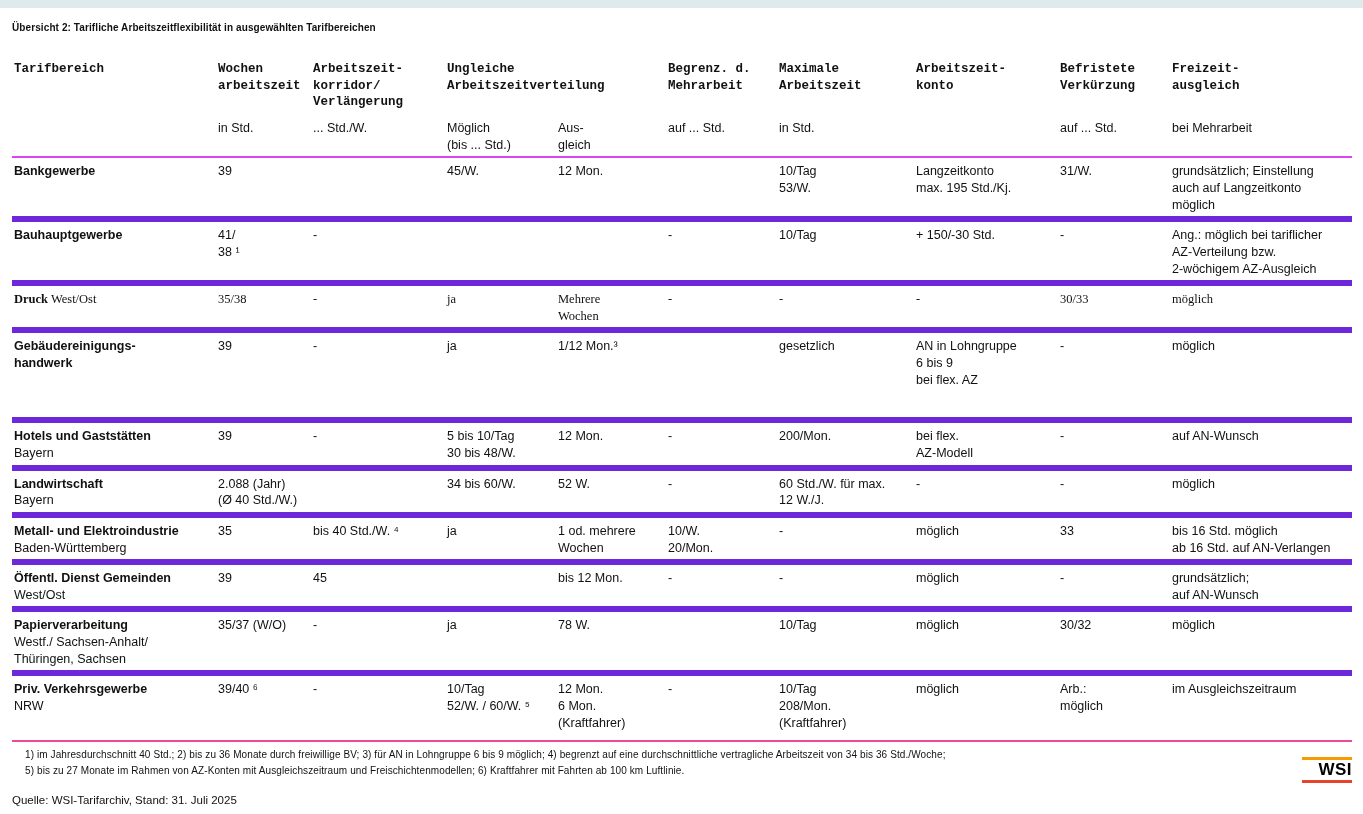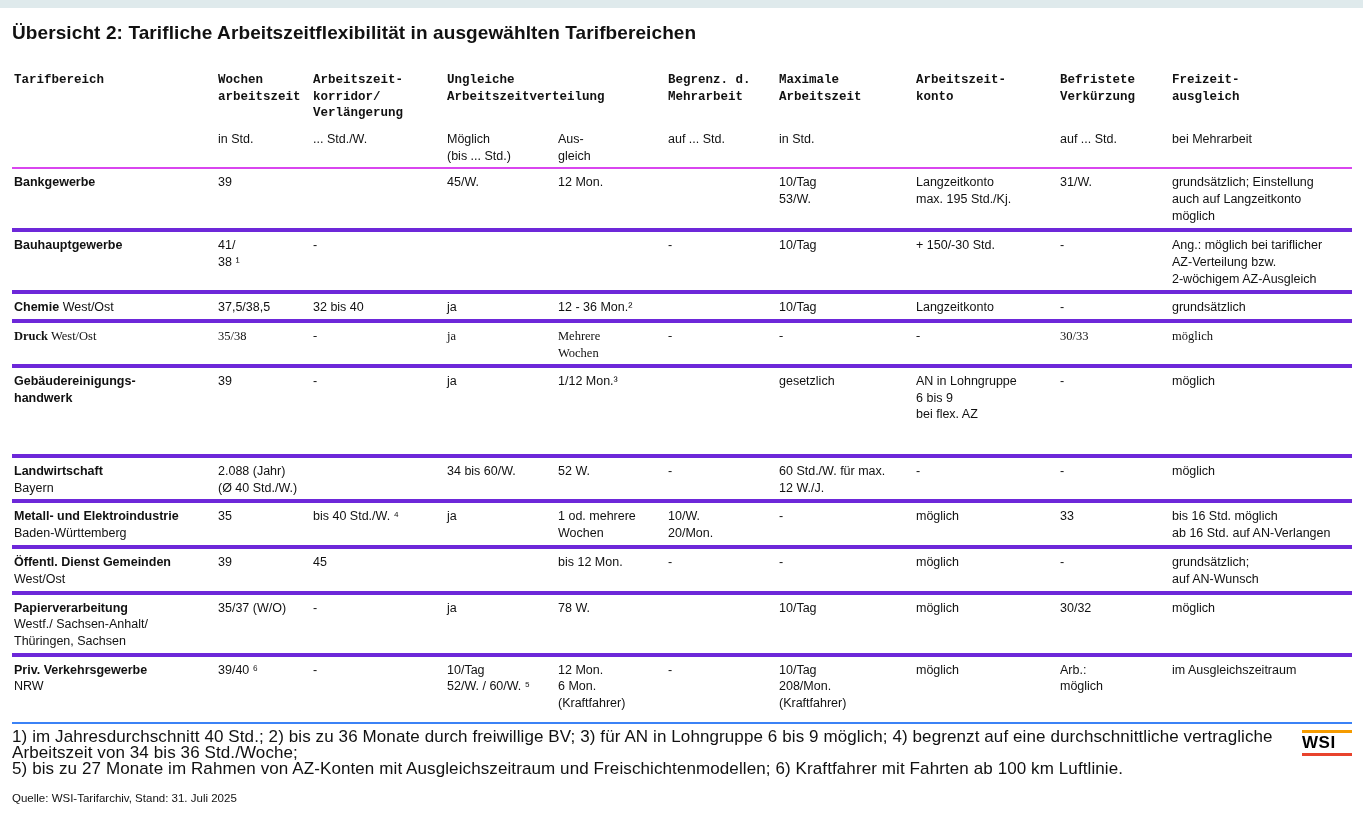--- a/index.html
+++ b/index.html
@@ -12,21 +12,21 @@
     overflow: hidden;
   }
   .topbar {
     width: 100%; height: 8px; background: #dfeaec;
   }
   .page {
     padding: 8px 11px 0 12px;
     width: 1363px;
   }
   .doc-title {
-    font-size: 19px;
+    font-size: 10px;
     font-weight: bold;
     margin-top: 6px;
     margin-bottom: 0;
     letter-spacing: 0.1px;
   }
   table.main {
     border-collapse: collapse;
     table-layout: fixed;
     width: 1340px;
     margin-top: 22px;
@@ -37,44 +37,45 @@
     font-size: 12.5px;
     line-height: 1.33;
     white-space: pre-line;
     padding: 5px 8px 3px 2px;
     overflow: hidden;
   }
   thead th { font-weight: bold; }
   tr.header-main th { height: 63px; padding-top: 6px; font-family: Liberation Mono, monospace; }
   tr.header-sub th { height: 35px; font-weight: normal; padding-top: 2px; }
   tr.header-sub { border-bottom: 2px solid #d946ef; }
-  tbody tr { border-bottom: 4px solid #6d28d9; }
-  tbody tr:last-child { border-bottom: 2px solid #3b82f6; }
+  tbody tr { border-bottom: 6px solid #6d28d9; }
+  tbody tr:last-child { border-bottom: 2px solid #ec4899; }
   td .bold { font-weight: bold; white-space: pre-line; }
   td .block { display: block; font-weight: normal; }
   .footer {
     position: relative;
     width: 1340px;
     margin-top: 5px;
   }
   .footnote {
-    font-size: 17px;
+    font-size: 10px;
     line-height: 16px;
     letter-spacing: 0.1px;
+    margin-left: 13px;
   }
   .source {
     font-size: 11.5px;
     margin-top: 15px;
   }
   .wsi-logo {
     position: absolute;
-    top: 1px;
+    top: 10px;
     right: 0;
     width: 50px;
-    text-align: left;
+    text-align: right;
   }
   .wsi-logo .bar-top { height: 3px; width: 100%; }
   .wsi-logo .wsi-text {
     font-size: 17px;
     font-weight: bold;
     line-height: 20px;
     letter-spacing: 0.5px;
     color: #000;
   }
   .wsi-logo .bar-bottom { height: 3px; width: 100%; }
@@ -162,32 +163,20 @@
           <td></td>
           <td></td>
           <td>-</td>
           <td>10/Tag</td>
           <td>+ 150/-30 Std.</td>
           <td>-</td>
           <td>Ang.: möglich bei tariflicher
 AZ-Verteilung bzw.
 2-wöchigem AZ-Ausgleich</td>
         </tr>
-        <tr style="height: 25px;">
-          <td><span class="bold">Chemie</span> <span>West/Ost</span></td>
-          <td>37,5/38,5</td>
-          <td>32 bis 40</td>
-          <td>ja</td>
-          <td>12 - 36 Mon.²</td>
-          <td></td>
-          <td>10/Tag</td>
-          <td>Langzeitkonto</td>
-          <td>-</td>
-          <td>grundsätzlich</td>
-        </tr>
         <tr style="height: 43px; font-family: Liberation Serif, serif;">
           <td><span class="bold">Druck</span> <span>West/Ost</span></td>
           <td>35/38</td>
           <td>-</td>
           <td>ja</td>
           <td>Mehrere
 Wochen</td>
           <td>-</td>
           <td>-</td>
           <td>-</td>
@@ -201,20 +190,34 @@
           <td>-</td>
           <td>ja</td>
           <td>1/12 Mon.³</td>
           <td></td>
           <td>gesetzlich</td>
           <td>AN in Lohngruppe
 6 bis 9
 bei flex. AZ</td>
           <td>-</td>
           <td>möglich</td>
+        </tr>
+        <tr style="height: 47px;">
+          <td><span class="bold">Hotels und Gaststätten</span><span class="block">Bayern</span></td>
+          <td>39</td>
+          <td>-</td>
+          <td>5 bis 10/Tag
+30 bis 48/W.</td>
+          <td>12 Mon.</td>
+          <td>-</td>
+          <td>200/Mon.</td>
+          <td>bei flex.
+AZ-Modell</td>
+          <td>-</td>
+          <td>auf AN-Wunsch</td>
         </tr>
         <tr style="height: 43px;">
           <td><span class="bold">Landwirtschaft</span><span class="block">Bayern</span></td>
           <td>2.088 (Jahr)
 (Ø 40 Std./W.)</td>
           <td></td>
           <td>34 bis 60/W.</td>
           <td>52 W.</td>
           <td>-</td>
           <td>60 Std./W. für max.

